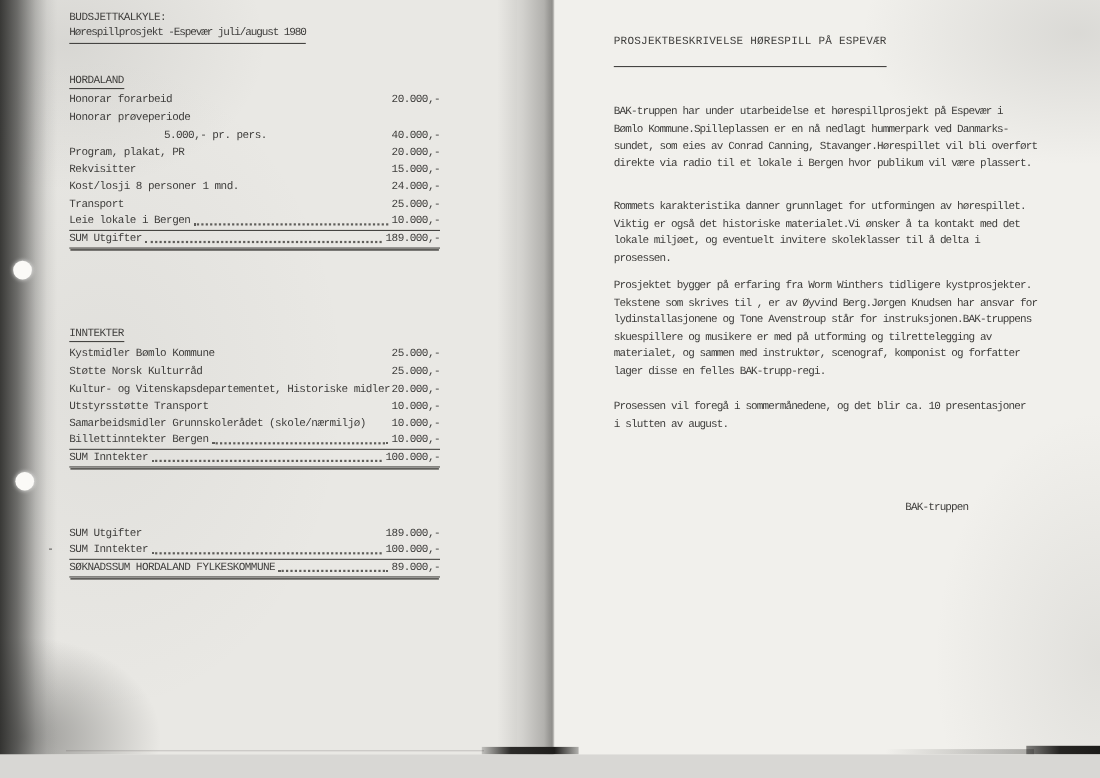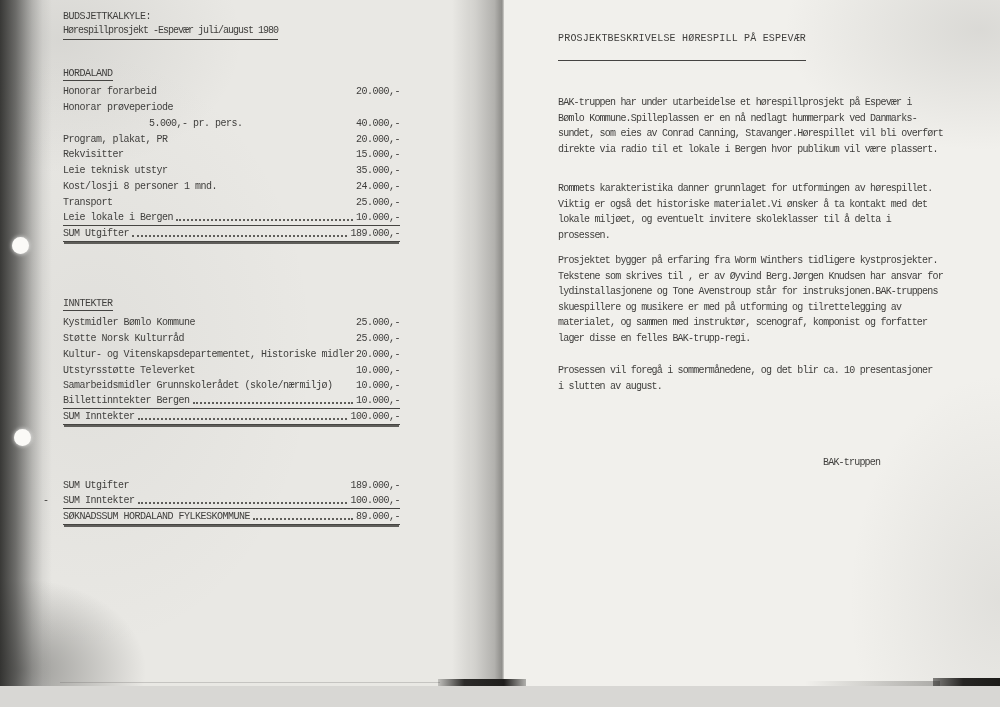--- a/index.html
+++ b/index.html
@@ -126,25 +126,20 @@
           <span class="lbl">Program, plakat, PR</span>
           <span class="spacer"></span>
           <span class="amt">20.000,-</span>
         </div>
         <div class="row">
           <span class="lbl">Rekvisitter</span>
           <span class="spacer"></span>
           <span class="amt">15.000,-</span>
         </div>
         <div class="row">
-          <span class="lbl">Leie teknisk utstyr</span>
-          <span class="spacer"></span>
-          <span class="amt">35.000,-</span>
-        </div>
-        <div class="row">
           <span class="lbl">Kost/losji 8 personer 1 mnd.</span>
           <span class="spacer"></span>
           <span class="amt">24.000,-</span>
         </div>
         <div class="row">
           <span class="lbl">Transport</span>
           <span class="spacer"></span>
           <span class="amt">25.000,-</span>
         </div>
         <div class="row u1">
@@ -172,21 +167,21 @@
           <span class="lbl">Støtte Norsk Kulturråd</span>
           <span class="spacer"></span>
           <span class="amt">25.000,-</span>
         </div>
         <div class="row">
           <span class="lbl">Kultur- og Vitenskapsdepartementet, Historiske midler</span>
           <span class="spacer"></span>
           <span class="amt">20.000,-</span>
         </div>
         <div class="row">
-          <span class="lbl">Utstyrsstøtte Televerket</span>
+          <span class="lbl">Utstyrsstøtte Transport</span>
           <span class="spacer"></span>
           <span class="amt">10.000,-</span>
         </div>
         <div class="row">
           <span class="lbl">Samarbeidsmidler Grunnskolerådet (skole/nærmiljø)</span>
           <span class="spacer"></span>
           <span class="amt">10.000,-</span>
         </div>
         <div class="row u1">
           <span class="lbl">Billettinntekter Bergen</span>

